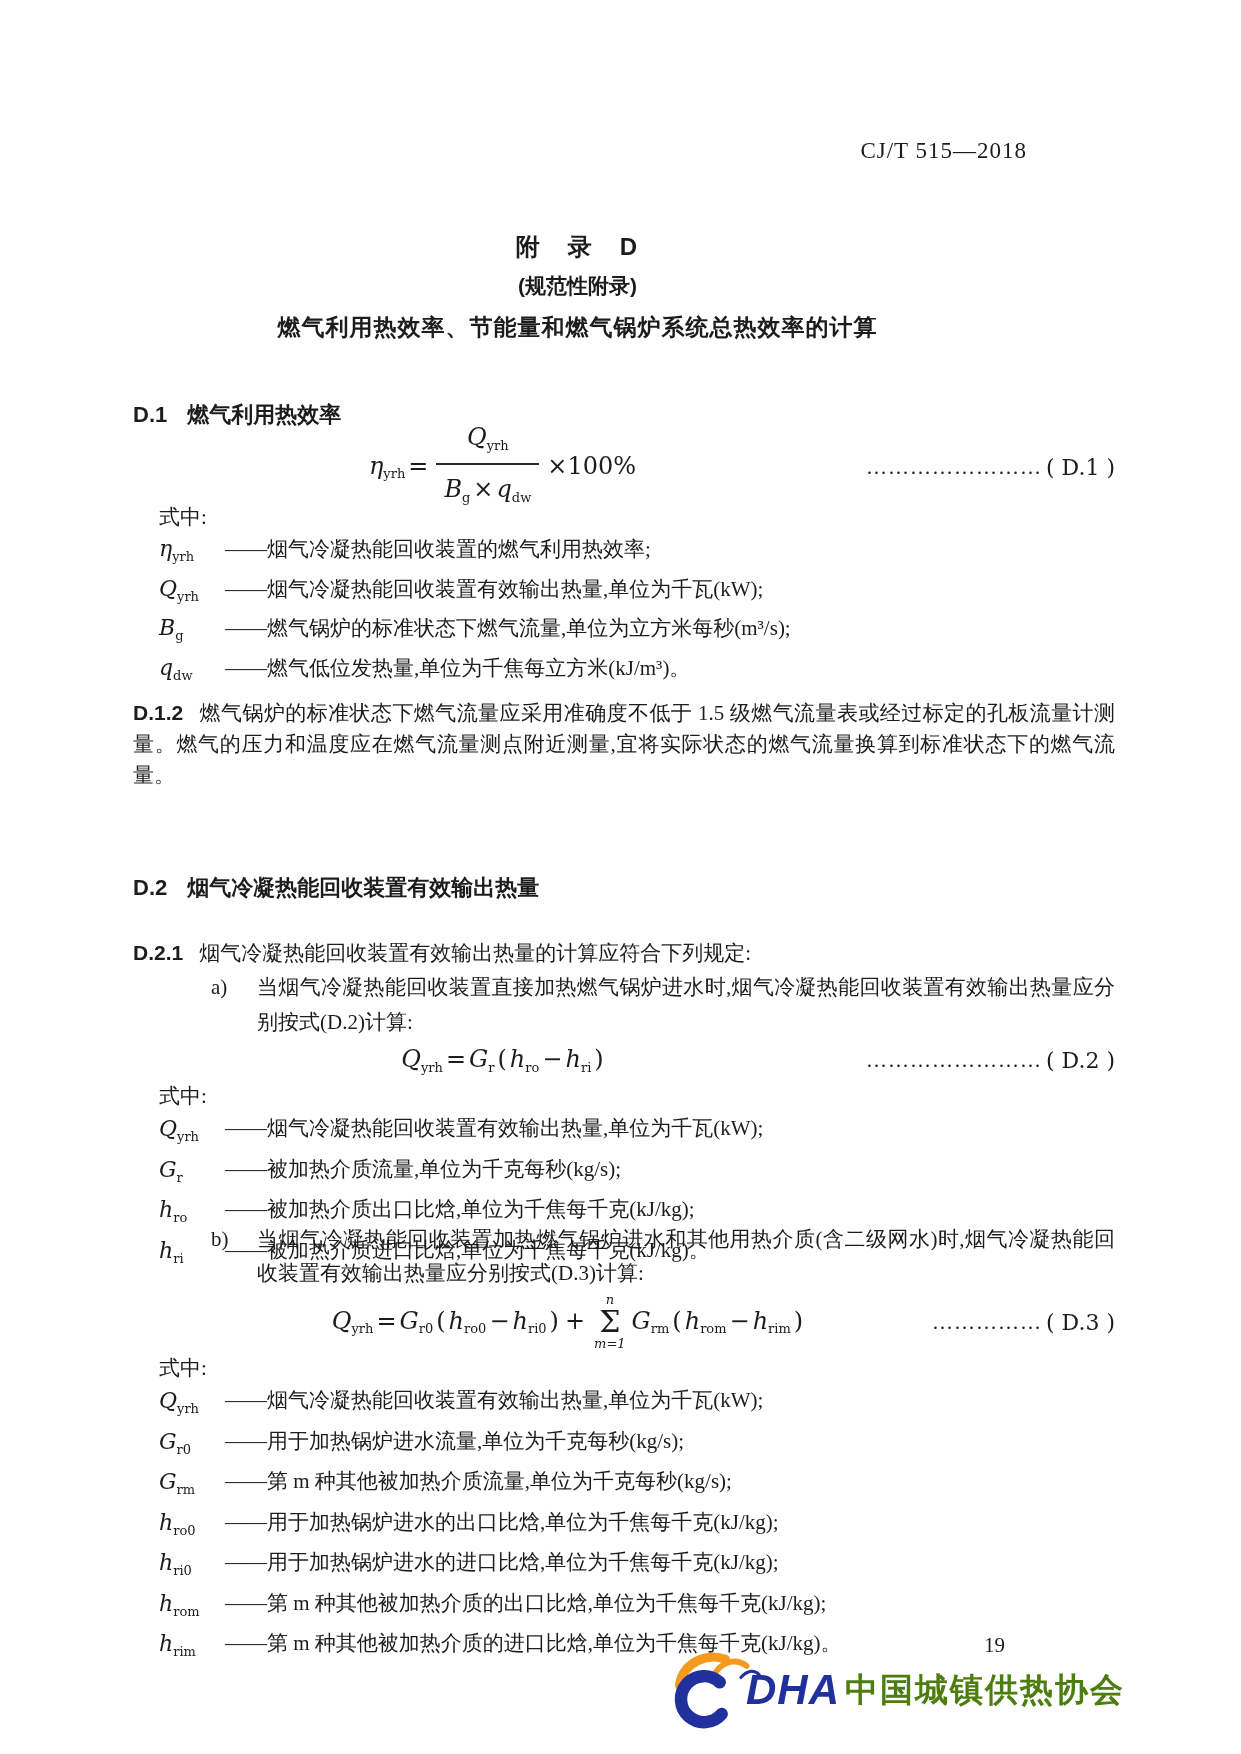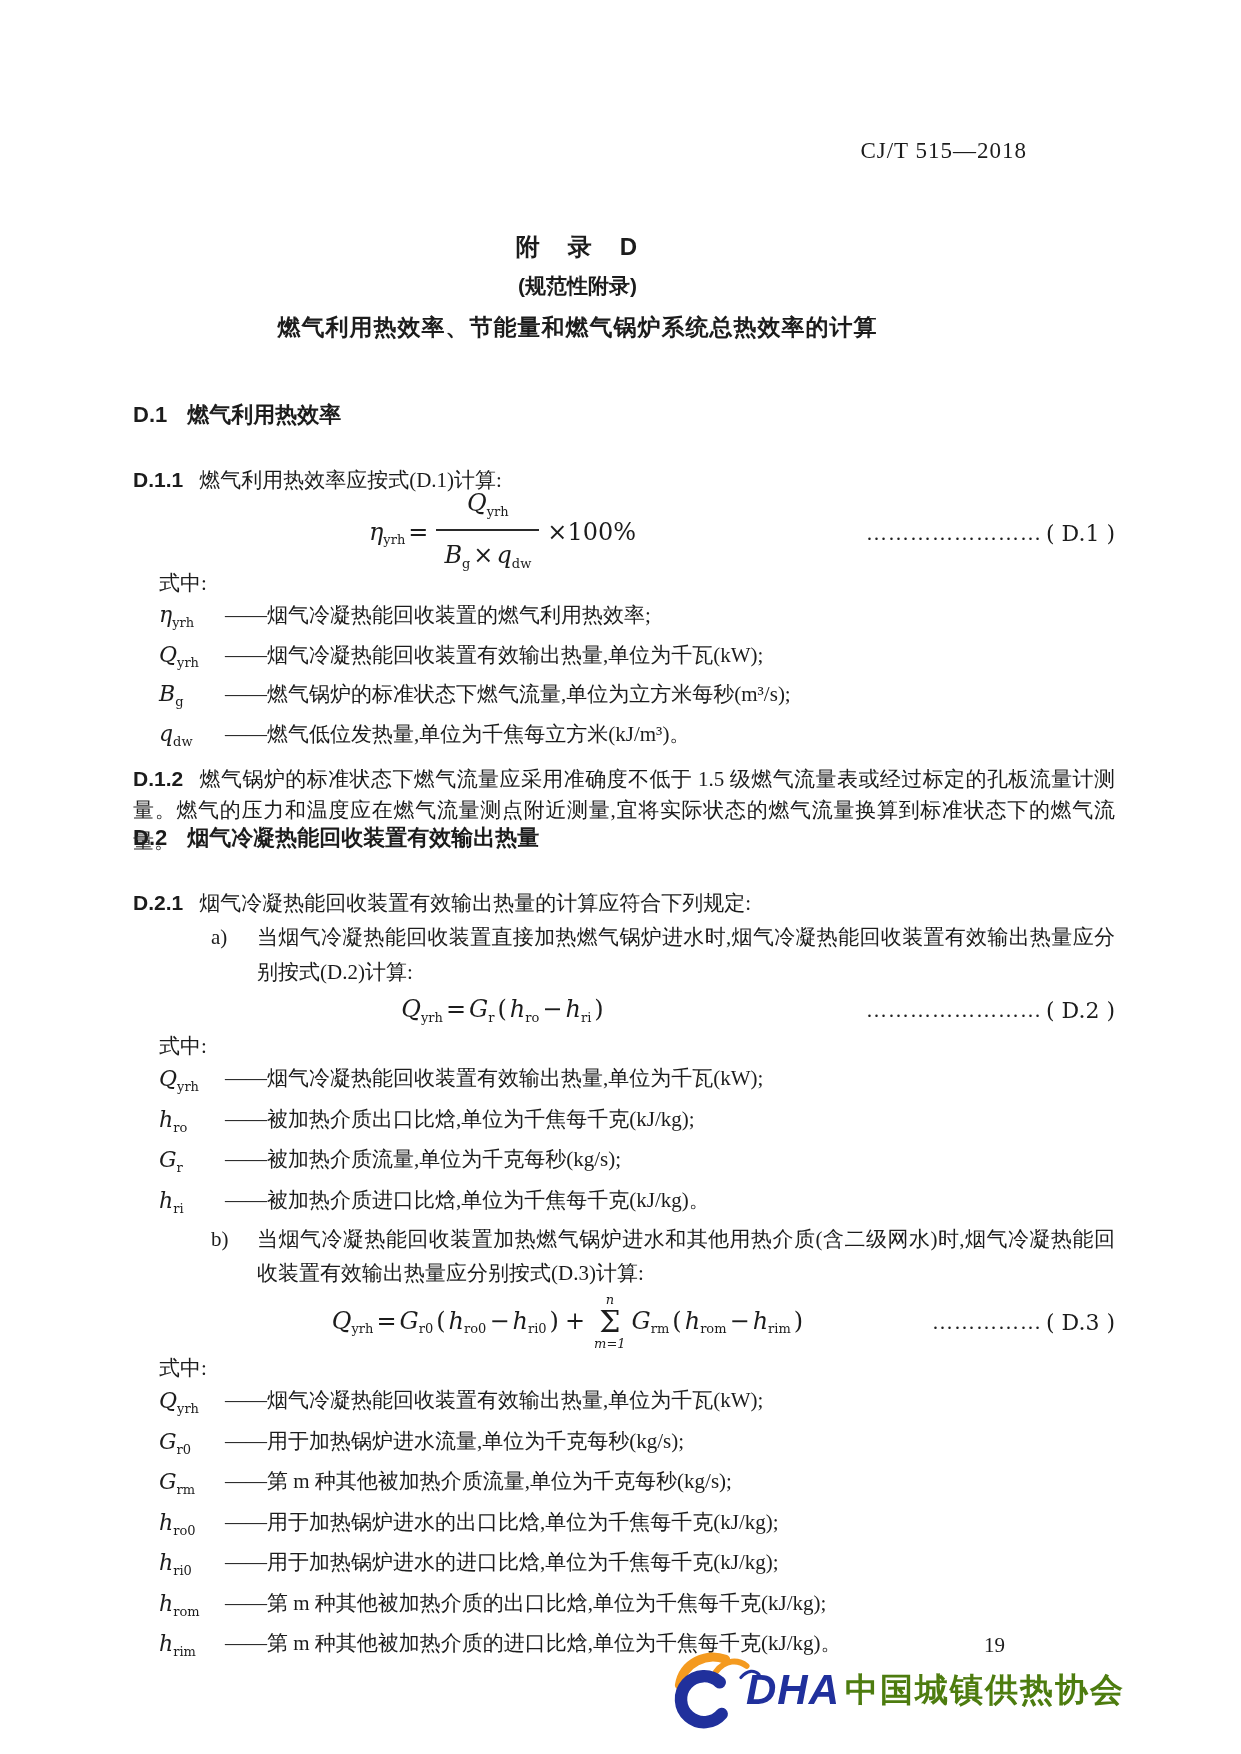--- a/index.html
+++ b/index.html
@@ -33,21 +33,21 @@
     font-family: "Liberation Sans", "DejaVu Sans", sans-serif;
     font-weight: 700;
   }
   .title-appendix { font-size: 24px; line-height: 30px; letter-spacing: 2px; }
   .title-annex-type { font-size: 21px; line-height: 28px; margin-top: 10px; }
   .title-subtitle { font-size: 23px; line-height: 30px; margin-top: 12px; letter-spacing: 1px; }
 
   
   .group { position: absolute; left: 133px; width: 982px; }
   .g-d1 { top: 385px; }
-  .g-d2 { top: 820px; }
+  .g-d2 { top: 870px; }
   .g-d3 { top: 1222px; }
 
   .h2 {
     font-family: "Liberation Sans", "DejaVu Sans", sans-serif;
     font-weight: 700;
     font-size: 22px;
     line-height: 28px;
   }
   .h2 .cnum { margin-right: 20px; }
 
@@ -140,23 +140,20 @@
     <div class="title-appendix">附　录　D</div>
     <div class="title-annex-type">(规范性附录)</div>
     <div class="title-subtitle">燃气利用热效率、节能量和燃气锅炉系统总热效率的计算</div>
   </div>
 
   <div class="group g-d1">
     <div class="h2 mt16">
       <span class="cnum">D.1</span><span>燃气利用热效率</span>
     </div>
 
-    <div class="para mt36">
-      <span class="cnum">D.1.1</span><span>燃气利用热效率应按式(D.1)计算:</span>
-    </div>
 
     <div class="formula f1">
       <span class="f-math">
         <span class="mv">η</span><sub class="ms">yrh</sub><span class="op">=</span><span class="frac"><span class="fnum"><span class="mv">Q</span><sub class="ms">yrh</sub></span><span class="fden"><span class="mv">B</span><sub class="ms">g</sub><span class="op">×</span><span class="mv">q</span><sub class="ms">dw</sub></span></span><span class="op">×100%</span>
       </span>
       <span class="f-dots">……………………</span>
       <span class="f-label">( D.1 )</span>
     </div>
 
     <div class="where">式中:</div>
@@ -208,26 +205,26 @@
     </div>
 
     <div class="where" style="margin-top:2px">式中:</div>
 
     <div class="defs defs-33">
       <div class="def-row">
         <span class="def-sym"><span class="mv">Q</span><sub class="ms">yrh</sub></span>
         <span class="def-text">——烟气冷凝热能回收装置有效输出热量,单位为千瓦(kW);</span>
       </div>
       <div class="def-row">
+        <span class="def-sym"><span class="mv">G</span><sub class="ms">r</sub></span>
+        <span class="def-text">——被加热介质流量,单位为千克每秒(kg/s);</span>
+      </div>
+      <div class="def-row">
         <span class="def-sym"><span class="mv">h</span><sub class="ms">ro</sub></span>
         <span class="def-text">——被加热介质出口比焓,单位为千焦每千克(kJ/kg);</span>
-      </div>
-      <div class="def-row">
-        <span class="def-sym"><span class="mv">G</span><sub class="ms">r</sub></span>
-        <span class="def-text">——被加热介质流量,单位为千克每秒(kg/s);</span>
       </div>
       <div class="def-row">
         <span class="def-sym"><span class="mv">h</span><sub class="ms">ri</sub></span>
         <span class="def-text">——被加热介质进口比焓,单位为千焦每千克(kJ/kg)。</span>
       </div>
     </div>
   </div>
 
   <div class="group g-d3">
     <div class="abc abc-b">

